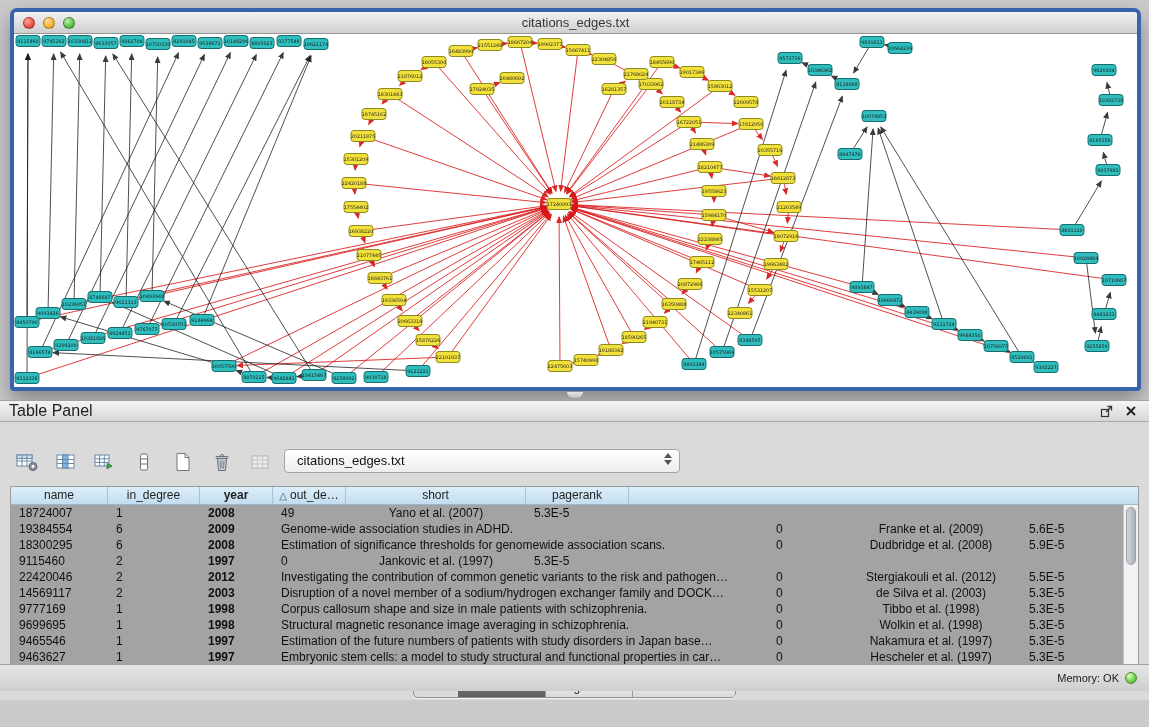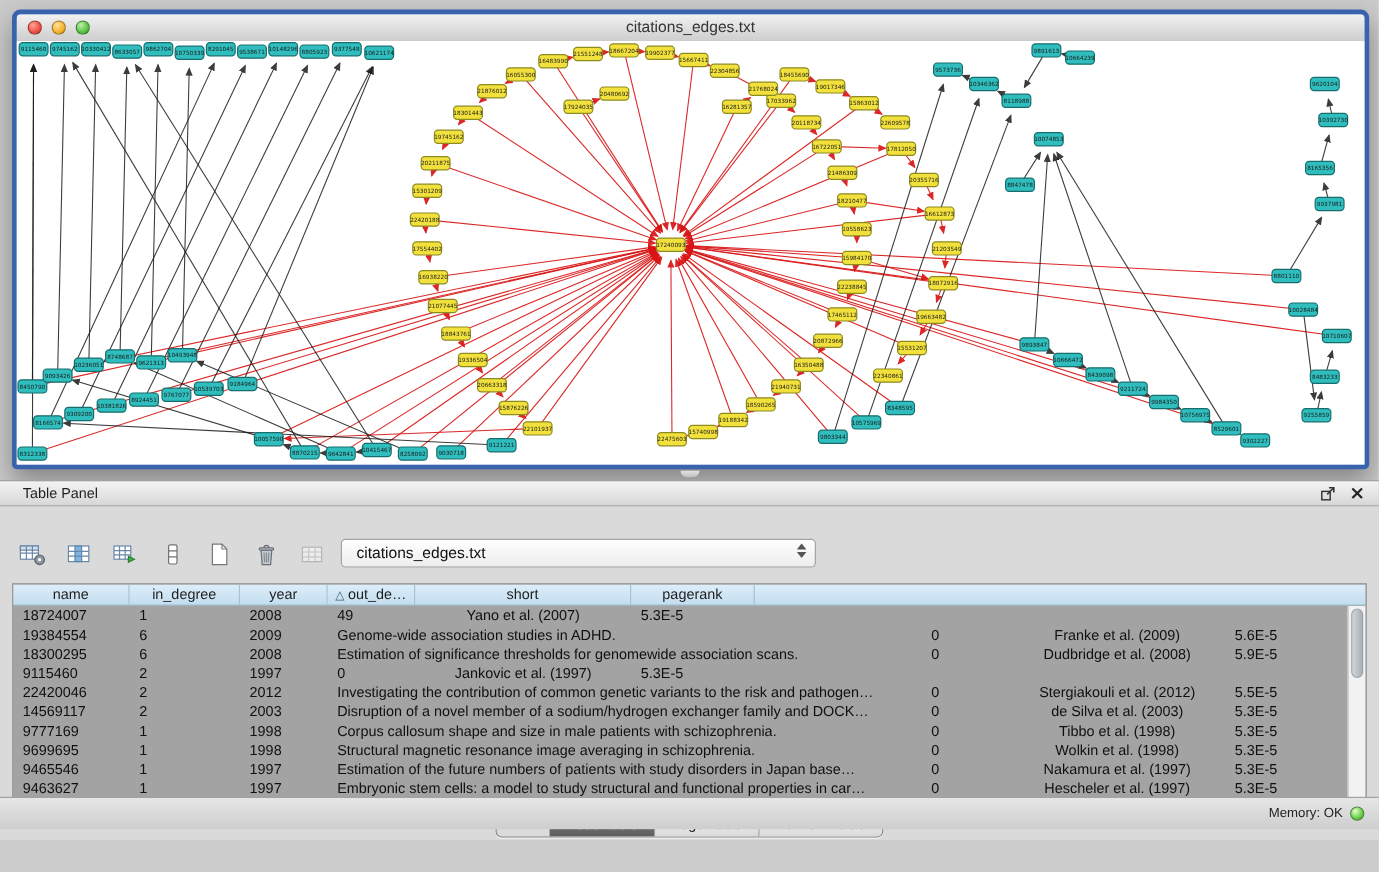--- a/index.html
+++ b/index.html
@@ -26,21 +26,21 @@
   #net rect.nt { fill:#2fbdbd; stroke:#176e6e; stroke-width:1; }
   #net text { font-size:4.8px; fill:#1c1c1c; text-anchor:middle; font-family:"DejaVu Sans",sans-serif; }
 
   .splitter-handle { position:absolute; left:566px; top:392px; width:18px; height:7px;
     background:linear-gradient(#e6e6e6,#bdbdbd); border:1px solid #9a9a9a; border-top:none;
     border-radius:0 0 7px 7px; }
 
   
   .panel-header { position:absolute; top:400px; left:0; width:1149px; height:22px;
     background:linear-gradient(#f4f4f4,#d7d7d7); border-top:1px solid #a2a2a2; border-bottom:1px solid #a8a8a8; }
-  .panel-title { font-size:12px; color:#1f1f1f; line-height:20px; padding-left:19px; }
+  .panel-title { font-size:16px; color:#1f1f1f; line-height:20px; padding-left:9px; }
   .panel-float { position:absolute; right:36px; top:4px; cursor:default; }
   .panel-close { position:absolute; right:12px; top:4px; cursor:default; }
 
   .panel-body { position:absolute; top:422px; left:0; width:1149px; height:278px; background:#dadada; }
 
   .toolbar { position:absolute; left:14px; top:26px; height:28px; display:flex; align-items:center; gap:13px; }
   .tool-btn { width:26px; height:24px; display:flex; align-items:center; justify-content:center; border-radius:3px; }
   .fx-btn { font-family:"Liberation Serif", serif; font-style:italic; font-size:15px; color:#1c1c1c; padding:0 2px; }
 
   .combo { position:absolute; left:284px; top:27px; width:396px; height:24px;
@@ -51,21 +51,21 @@
   .tri-down  { width:0; height:0; border-left:4px solid transparent; border-right:4px solid transparent; border-top:5px solid #555; }
 
   .table-wrap { position:absolute; left:10px; top:64px; width:1129px; height:190px;
     background:#a3a3a3; border:1px solid #9c9c9c; overflow:hidden; }
   .thead { display:flex; height:18px; background:linear-gradient(#ddeefa,#c3ddef); border-bottom:1px solid #9db6c8; }
   .th { font-size:12px; color:#1e1e1e; text-align:center; line-height:17px;
     border-right:1px solid #a9c3d5; overflow:hidden; white-space:nowrap; }
   .sort-glyph { color:#44606f; font-size:10px; margin-right:3px; }
   .tr { display:flex; height:16px; }
   .td { font-size:12px; line-height:16px; color:#101010; white-space:nowrap; overflow:hidden; padding-left:8px; }
-  .c0{width:97px;} .c1{width:92px;} .c2{width:73px;} .c3{width:495px;} .c4{width:73px;} .c5{width:180px;} .c6{width:103px;}
+  .c0{width:97px;} .c1{width:92px;} .c2{width:73px;font-weight:bold;} .c3{width:495px;} .c4{width:73px;} .c5{width:180px;} .c6{width:103px;}
   .td.c5 { text-align:center; padding-left:0; }
   .vscroll { position:absolute; right:0; top:18px; bottom:0; width:15px; background:#f2f2f2; border-left:1px solid #c6c6c6; }
   .vthumb { position:absolute; top:2px; left:2px; width:10px; height:58px; border-radius:6px;
     background:linear-gradient(90deg,#d2d6da,#a9b0b7); border:1px solid #98a0a8; }
 
   .tabs-row { position:absolute; left:0; top:254px; width:100%; display:flex; justify-content:center; }
   .tabs { display:flex; border:1px solid #8e8e8e; border-radius:5px; overflow:hidden; box-shadow:0 1px 0 rgba(255,255,255,.7);padding-left:44px; }
   .tab { font-size:12px; padding:3px 13px; color:#161616; background:linear-gradient(#f6f6f6,#dadada); border-right:1px solid #9c9c9c; }
   .tab:last-child { border-right:none; }
   .tab.active { background:linear-gradient(#828282,#5e5e5e); color:#fff; }

